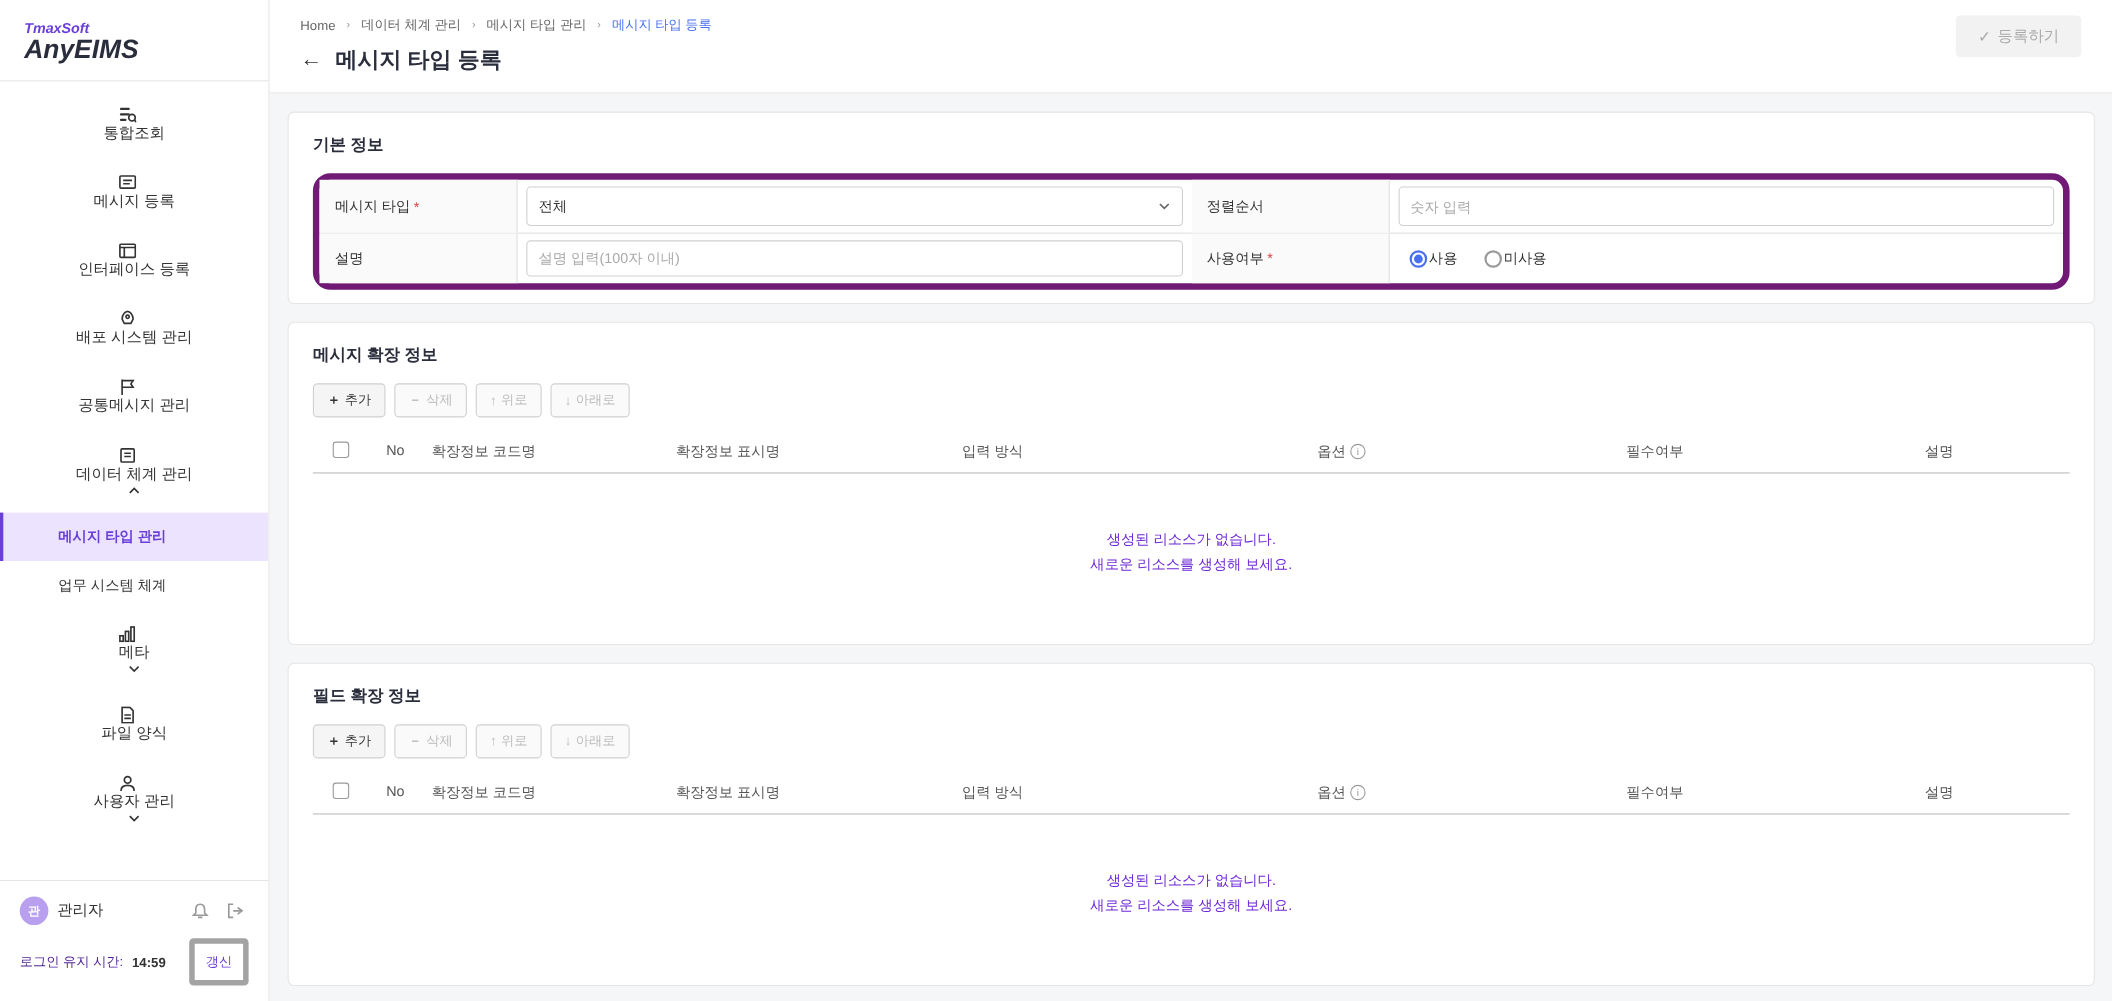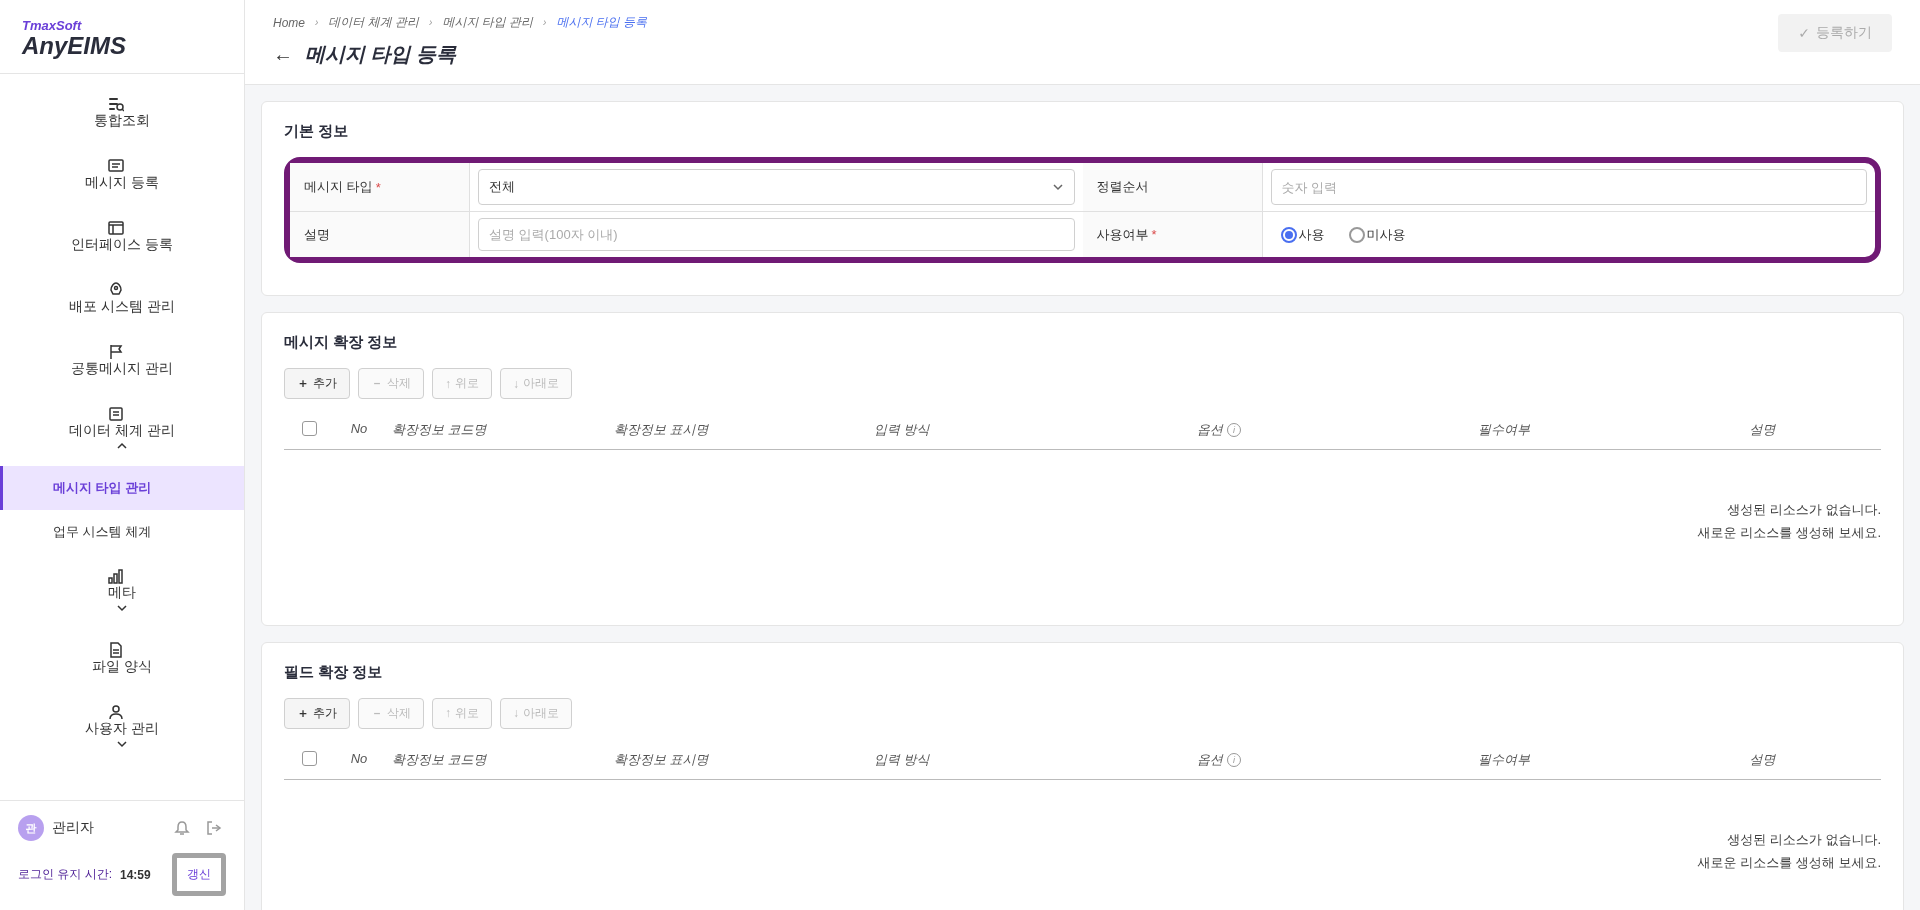--- a/index.html
+++ b/index.html
@@ -30,32 +30,32 @@
     .username { flex: 1; font-size: 14px; }
     .footer-icon { color: #999; cursor: pointer; padding: 4px; }
     .session-row { display: flex; align-items: center; gap: 8px; font-size: 12px; }
     .session-label { color: #4c1d95; }
     .session-time { font-weight: 700; }
     .refresh-btn { margin-left: auto; border: 5px solid #a3a3a3; background: #fff; color: #6a3fd8; padding: 8px 10px; border-radius: 4px; font-size: 12px; cursor: pointer; }
     
     
     .main { flex: 1; display: flex; flex-direction: column; overflow: hidden; }
     .topbar { padding: 14px 28px 16px; border-bottom: 1px solid #e5e5e5; display: flex; align-items: flex-start; }
-    .topbar-left { flex: 1; font-style: italic; }
+    .topbar-left { flex: 1; }
     .breadcrumb { display: flex; align-items: center; gap: 10px; font-size: 12px; color: #666; margin-bottom: 10px; }
     .breadcrumb .crumb.active { color: #4a6ff0; }
     .breadcrumb .sep { color: #999; font-size: 10px; }
     .page-title-row { display: flex; align-items: center; gap: 12px; }
     .back-arrow { font-size: 20px; cursor: pointer; color: #333; font-weight: bold; }
     .page-title { font-size: 20px; font-weight: 700; color: #2a2d3b; }
     .register-btn { display: flex; align-items: center; gap: 6px; background: #f2f2f2; color: #aaa; border: none; padding: 10px 20px; border-radius: 4px; font-size: 14px; cursor: not-allowed; }
     
     .content { flex: 1; overflow-y: auto; background: #f5f6f8; padding: 16px; }
     
-    .panel { background: #fff; border: 1px solid #e5e5e5; border-radius: 6px; padding: 20px 22px 32px; margin-bottom: 16px; }
+    .panel { background: #fff; border: 1px solid #e5e5e5; border-radius: 6px; padding: 20px 22px 12px; margin-bottom: 16px; }
     .panel-title { font-size: 15px; font-weight: 700; color: #2a2d3b; margin-bottom: 16px; }
     
     .form-grid { border: 6px solid #701a75; border-radius: 16px; }
     .form-row { display: flex; border-bottom: 1px solid #e0e0e0; }
     .form-row:last-child { border-bottom: none; }
     .form-cell-label { width: 180px; background: #fafafa; padding: 12px 14px; font-size: 13px; border-right: 1px solid #e0e0e0; display: flex; align-items: center; }
     .form-cell-value { flex: 1; padding: 6px 8px; display: flex; }
     .required { color: #d94a4a; margin-left: 3px; }
     
     .select-input { width: 100%; border: 1px solid #d0d0d0; border-radius: 4px; padding: 8px 10px; font-size: 13px; background: #fff; display: flex; align-items: center; justify-content: space-between; cursor: pointer; }
@@ -67,33 +67,33 @@
     .radio-circle { width: 16px; height: 16px; border: 2px solid #4a6ff0; border-radius: 50%; display: flex; align-items: center; justify-content: center; }
     .radio-circle.off { border-color: #999; }
     .radio-dot { width: 8px; height: 8px; background: #4a6ff0; border-radius: 50%; }
     
     .toolbar { display: flex; gap: 8px; margin-bottom: 12px; }
     .tbtn { display: flex; align-items: center; gap: 4px; border: 1px solid #d0d0d0; background: #f5f5f5; color: #333; padding: 6px 12px; border-radius: 4px; font-size: 12px; cursor: pointer; }
     .tbtn .ticon { font-weight: bold; }
     .tbtn.disabled { color: #bbb; cursor: not-allowed; background: #fafafa; }
     
     .table-header { display: flex; border-bottom: 1px solid #bbb; padding: 10px 0; }
-    .th { font-size: 13px; color: #555; font-weight: 500; font-style: italic; }
+    .th { font-size: 13px; color: #555; font-weight: 500; }
     .th-check { width: 50px; text-align: center; }
     .th-no { width: 50px; text-align: center; }
     .th-code { width: 230px; padding-left: 8px; }
     .th-display { width: 260px; }
     .th-input { width: 200px; }
     .th-option { width: 290px; display: flex; align-items: center; gap: 4px; justify-content: center; }
     .th-required { width: 280px; text-align: center; }
     .th-desc { flex: 1; text-align: center; }
     .info-icon { display: inline-flex; width: 14px; height: 14px; border: 1px solid #999; border-radius: 50%; align-items: center; justify-content: center; font-size: 9px; color: #999; }
     .checkbox { width: 15px; height: 15px; border: 1.5px solid #999; border-radius: 3px; display: inline-block; }
     
-    .empty-state { padding: 48px 0; text-align: right; color: #404040; font-size: 13px; line-height: 1.8; }
+    .empty-state { padding: 48px 0; text-align: center; color: #6d28d9; font-size: 13px; line-height: 1.8; }
     
     svg { display: block; }
   </style>
 </head>
 <body>
 
 <div class="app">
 
   <div class="sidebar">
     <div class="logo-area">

